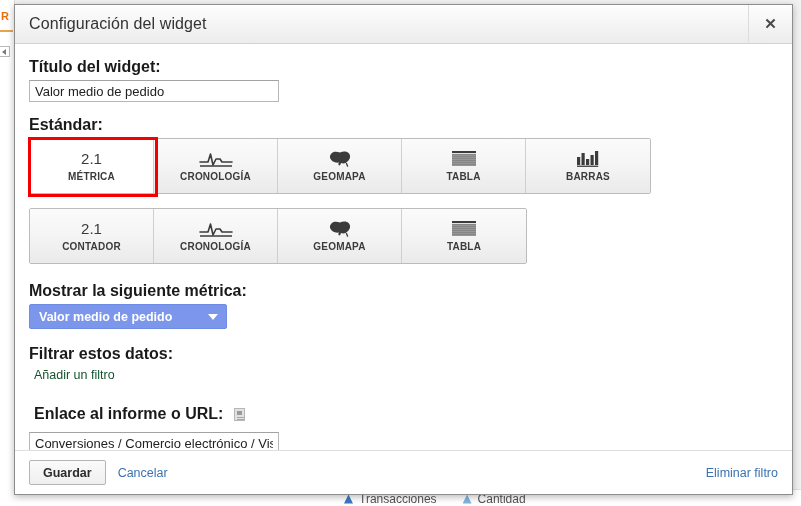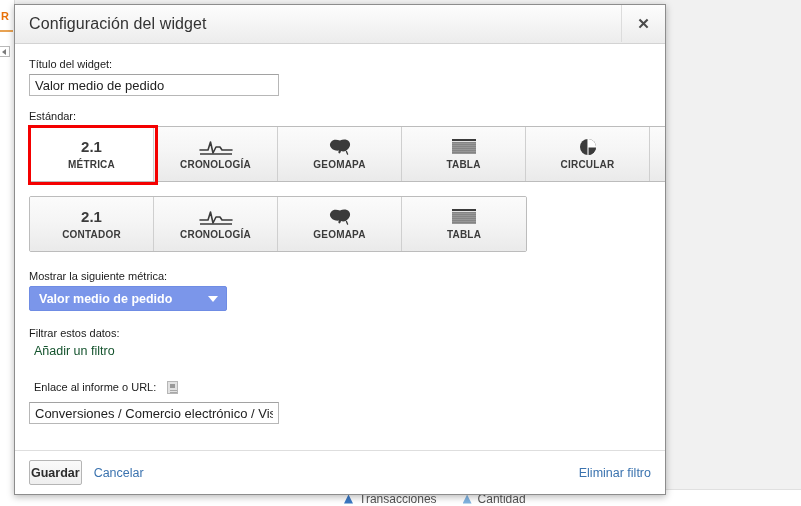--- a/index.html
+++ b/index.html
@@ -87,21 +87,21 @@
     clip-path: polygon(50% 0%, 100% 100%, 0% 100%);
   }
   .bg-legend .mk.a { background: #3a78c3; }
   .bg-legend .mk.b { background: #7fb2e0; }
 
   
   #modal {
     position: absolute;
     left: 14px;
     top: 4px;
-    width: 652px;
+    width: 779px;
     height: 491px;
     background: #ffffff;
     border: 1px solid #8d8d8d;
     box-shadow: 0 2px 7px rgba(0,0,0,0.28);
     box-sizing: border-box;
     display: flex;
     flex-direction: column;
   }
 
   
@@ -143,22 +143,22 @@
   
   .modal-body {
     flex: 1 1 auto;
     padding: 14px 14px 0 14px;
     box-sizing: border-box;
     overflow: hidden;
     position: relative;
   }
 
   .fieldlabel {
-    font-size: 11px;
-    font-weight: normal;
+    font-size: 16px;
+    font-weight: bold;
     color: #1a1a1a;
     margin: 0 0 4px 0;
     display: block;
   }
   .section-gap { margin-top: 14px; }
 
   input.txt {
     display: block;
     width: 250px;
     height: 22px;
@@ -202,21 +202,21 @@
   }
   .typebtn .tlabel {
     font-size: 10px;
     font-weight: bold;
     color: #3b3b3b;
     letter-spacing: 0.2px;
     line-height: 1;
   }
   .typebtn .icon21 {
     font-size: 15px;
-    font-weight: bold;
+    font-weight: normal;
     color: #3b3b3b;
     line-height: 1;
     height: 16px;
     display: flex;
     align-items: center;
   }
   .typebtn .ic {
     height: 16px;
     display: flex;
     align-items: center;
@@ -294,21 +294,21 @@
     height: 44px;
     border-top: 1px solid #dedede;
     background: #ffffff;
     display: flex;
     align-items: center;
     padding: 0 14px;
     box-sizing: border-box;
   }
   .btn-save {
     height: 25px;
-    padding: 0 1px;
+    padding: 0 13px;
     font-family: "Liberation Sans", sans-serif;
     font-size: 12.5px;
     font-weight: bold;
     color: #2c2c2c;
     background: linear-gradient(to bottom,#fafafa 0%, #efefef 100%);
     border: 1px solid #b5b5b5;
     border-radius: 2px;
     cursor: pointer;
   }
   .footer-spacer { flex: 1 1 auto; }
@@ -390,32 +390,20 @@
                   <rect x="0" y="9.4" width="24" height="1.1"></rect>
                   <rect x="0" y="11.4" width="24" height="1.1"></rect>
                   <rect x="0" y="13.4" width="24" height="1.1"></rect>
                 </g>
               </svg>
             </div>
             <div class="tlabel">TABLA</div>
           </div>
           <div class="typebtn">
             <div class="ic">
-              <svg width="18" height="18" viewBox="0 0 18 18">
-                <circle cx="9" cy="9" r="8" fill="#3b3b3b"></circle>
-                <path d="M9 9 L9 1 A8 8 0 0 1 17 9 Z" fill="#ffffff"></path>
-                <path d="M9 9 L17 9 A8 8 0 0 1 9 17 Z" fill="#3b3b3b"></path>
-                <line x1="9" y1="1" x2="9" y2="17" stroke="#ffffff" stroke-width="1.1"></line>
-                <line x1="9" y1="9" x2="17.5" y2="9" stroke="#ffffff" stroke-width="1.1"></line>
-              </svg>
-            </div>
-            <div class="tlabel">CIRCULAR</div>
-          </div>
-          <div class="typebtn">
-            <div class="ic">
               <svg width="22" height="17" viewBox="0 0 22 17">
                 <g fill="#3b3b3b">
                   <rect x="0" y="7" width="3.2" height="8"></rect>
                   <rect x="4.5" y="3" width="3.2" height="12"></rect>
                   <rect x="9" y="9" width="3.2" height="6"></rect>
                   <rect x="13.5" y="5" width="3.2" height="10"></rect>
                   <rect x="18" y="1" width="3.2" height="14"></rect>
                   <rect x="0" y="15.6" width="21.2" height="1.3"></rect>
                 </g>
               </svg>

